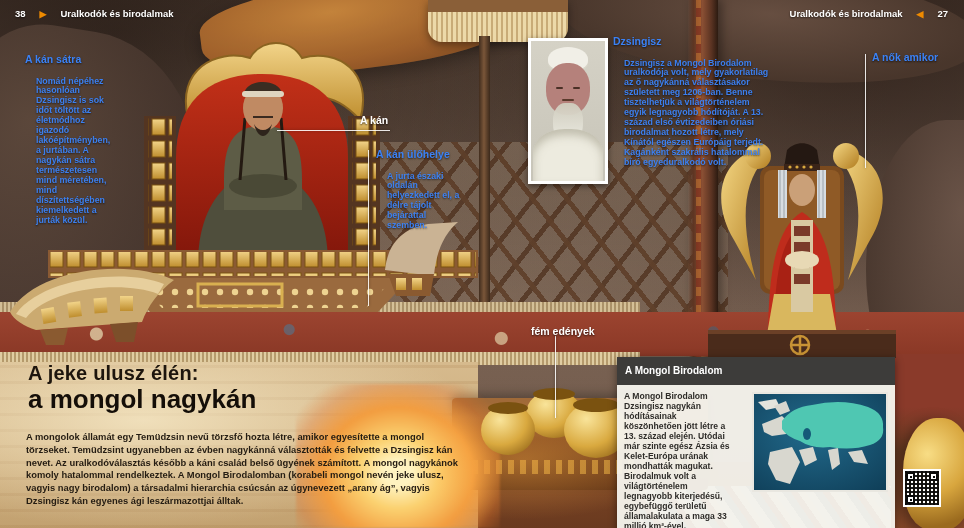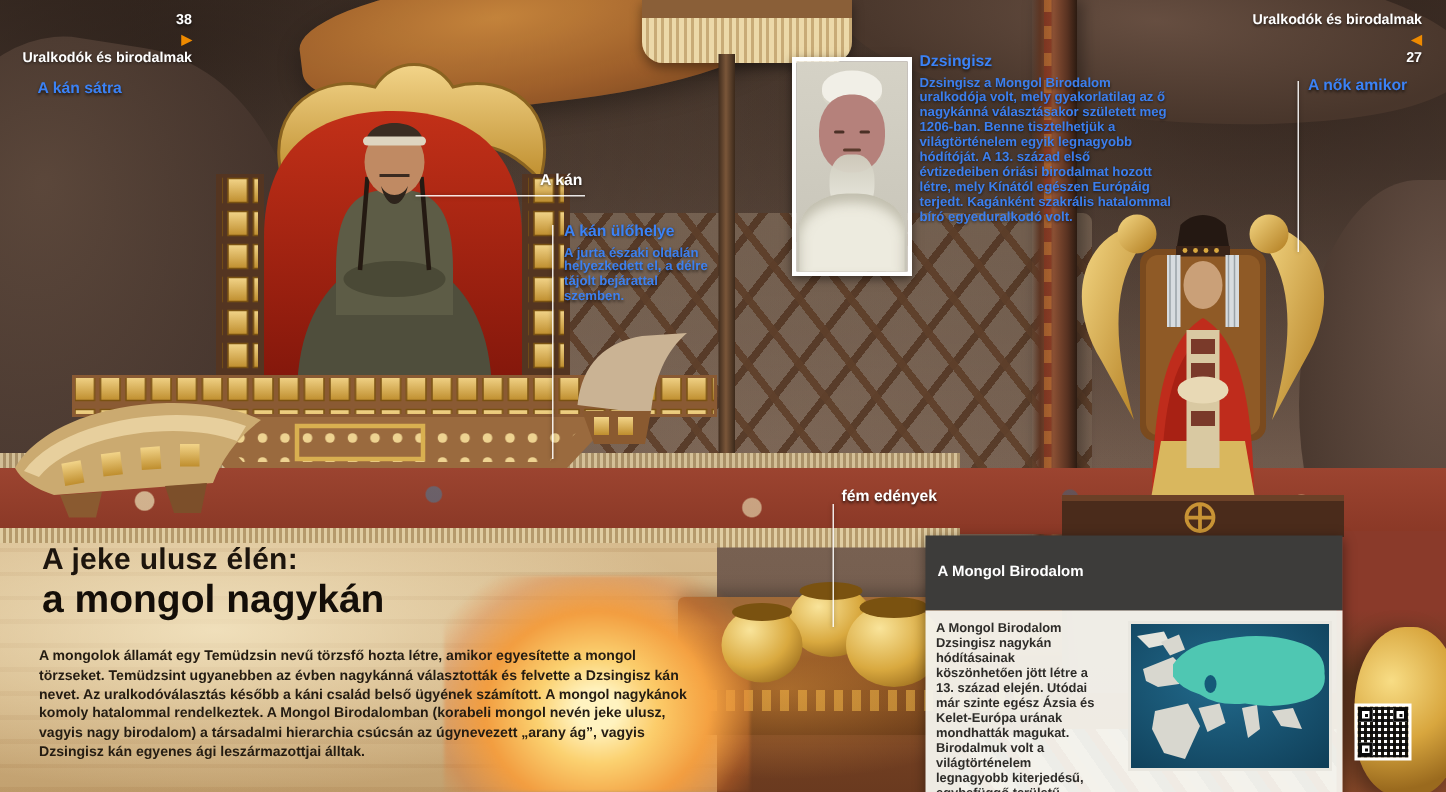--- a/index.html
+++ b/index.html
@@ -87,25 +87,25 @@
     background:radial-gradient(ellipse at 40% 50%, rgba(255,176,70,.4), transparent 70%);}
   .teapot{left:903px;top:418px;width:70px;height:112px;border-radius:48% 44% 40% 40%;
     background:radial-gradient(circle at 35% 32%, #f8dd85, #dcא 0, #d8a63e 46%, #9a6a1e 82%);
     background:radial-gradient(circle at 35% 32%, #f8dd85, #d8a63e 46%, #9a6a1e 82%);
     box-shadow:-6px 4px 14px rgba(0,0,0,.35);}
 
   
   .white-line{background:rgba(255,255,255,.88);box-shadow:0 0 3px rgba(0,0,0,.4);z-index:10;}
   .callout{color:#3b82f6;z-index:11;text-shadow:0 1px 2px rgba(0,0,0,.65);}
   .callout h4{margin:0 0 3px 0;font-size:10.5px;line-height:1.1;}
-  .callout p{margin:0;font-size:8.8px;line-height:1.13;font-weight:bold;opacity:.96;}
+  .callout p{margin:11px;font-size:8.8px;line-height:1.13;font-weight:bold;opacity:.96;}
   .plabel{z-index:11;color:#fff;font-size:10.5px;font-weight:bold;text-shadow:0 1px 2px rgba(0,0,0,.7);}
 
-  .pagehead{z-index:12;display:flex;align-items:flex-end;gap:2px;color:#fff;
-    font-size:9.5px;font-weight:bold;text-shadow:0 1px 2px rgba(0,0,0,.6);flex-direction:column;}
+  .pagehead{z-index:12;display:flex;align-items:center;gap:14px;color:#fff;
+    font-size:9.5px;font-weight:bold;text-shadow:0 1px 2px rgba(0,0,0,.6);}
   .pagehead .arr{color:#ee8a00;font-size:9px;text-shadow:none;}
 
   .portrait{left:528px;top:38px;width:80px;height:146px;z-index:11;
     border:3px solid #fff;box-sizing:border-box;background:linear-gradient(180deg,#d5d2c6,#c7c4b8);
     box-shadow:0 2px 6px rgba(0,0,0,.5);}
   .portrait .hat{position:absolute;left:17px;top:6px;width:40px;height:24px;border-radius:50% 50% 42% 42%;
     background:#f1efe7;box-shadow:0 2px 0 #d8d5c8;}
   .portrait .face{position:absolute;left:15px;top:22px;width:44px;height:52px;border-radius:46%;
     background:#b5817b;}
   .portrait .eye-l,.portrait .eye-r{position:absolute;top:24px;width:7px;height:2px;background:#4a3026;border-radius:2px;}
@@ -117,21 +117,21 @@
     background:#edebdf;box-shadow:inset 0 6px 8px rgba(150,145,125,.5);}
 
   .title-block{left:28px;top:362px;z-index:12;color:#1d150d;}
   .title-block .t1{font-size:20px;font-weight:bold;letter-spacing:.2px;line-height:1.15;}
   .title-block .t2{font-size:26px;font-weight:bold;line-height:1.1;color:#140e08;}
   .article-body{left:26px;top:431px;width:436px;z-index:12;color:#241c12;
     font-size:9.4px;line-height:1.36;font-weight:bold;}
 
   .empire-box{left:617px;top:357px;width:278px;z-index:13;box-shadow:0 2px 8px rgba(0,0,0,.45);}
   .empire-box .hd{background:#3d3c3a;color:#fff;font-size:10px;font-weight:bold;
-    padding:19px 8px;line-height:1.2;}
+    padding:8px 8px;line-height:1.2;}
   .empire-box .bd{background:rgba(246,244,238,.95);display:flex;gap:18px;padding:7px;}
   .empire-box .bd p{margin:0;width:118px;font-size:8.6px;line-height:1.16;color:#2e2c29;font-weight:bold;}
   .map-frame{width:136px;height:100px;border:2px solid #e9e7e0;box-sizing:border-box;background:#16506e;flex:none;}
 
   .qr{left:905px;top:471px;width:34px;height:34px;z-index:14;background:
       repeating-linear-gradient(0deg, rgba(10,10,10,.92) 0 2px, transparent 2px 4px),
       repeating-linear-gradient(90deg, rgba(10,10,10,.92) 0 2px, #fff 2px 4px);
     outline:2px solid #fff;}
   .qf{position:absolute;width:9px;height:9px;border:2px solid #0a0a0a;background:#fff;box-sizing:border-box;}
   .qf:after{content:"";position:absolute;left:1.5px;top:1.5px;width:2.5px;height:2.5px;background:#0a0a0a;}
@@ -289,37 +289,38 @@
     <span>Uralkodók és birodalmak</span>
   </div>
   <div class="abs pagehead" style="right:16px;top:8px">
     <span>Uralkodók és birodalmak</span>
     <span class="arr">◀</span>
     <span>27</span>
   </div>
 
   <div class="abs callout" style="left:25px;top:54px;width:100px">
     <h4>A kán sátra</h4>
+    <p>Nomád népéhez hasonlóan Dzsingisz is sok időt töltött az életmódhoz igazodó lakóépítményben, a jurtában. A nagykán sátra természetesen mind méretében, mind díszítettségében kiemelkedett a jurták közül.</p>
   </div>
 
   <div class="abs plabel" style="left:360px;top:114px">A kán</div>
   <div class="abs white-line" style="left:277px;top:130px;width:113px;height:1px"></div>
 
   <div class="abs white-line" style="left:368px;top:150px;width:1px;height:156px"></div>
   <div class="abs callout" style="left:376px;top:149px;width:96px">
     <h4>A kán ülőhelye</h4>
     <p>A jurta északi oldalán helyezkedett el, a délre tájolt bejárattal szemben.</p>
   </div>
 
   <div class="abs white-line" style="left:865px;top:54px;width:1px;height:114px"></div>
   <div class="abs callout" style="left:872px;top:52px;width:80px">
     <h4>A nők amikor</h4>
   </div>
 
-  <div class="abs plabel" style="left:561px;top:325px">fém edények</div>
+  <div class="abs plabel" style="left:531px;top:325px">fém edények</div>
   <div class="abs white-line" style="left:555px;top:336px;width:1px;height:82px"></div>
 
   <div class="abs portrait">
     <div class="hat"></div>
     <div class="face">
       <div class="eye-l"></div>
         <div class="eye-r"></div>
         <div class="mou"></div>
     </div>
     <div class="beard"></div>

